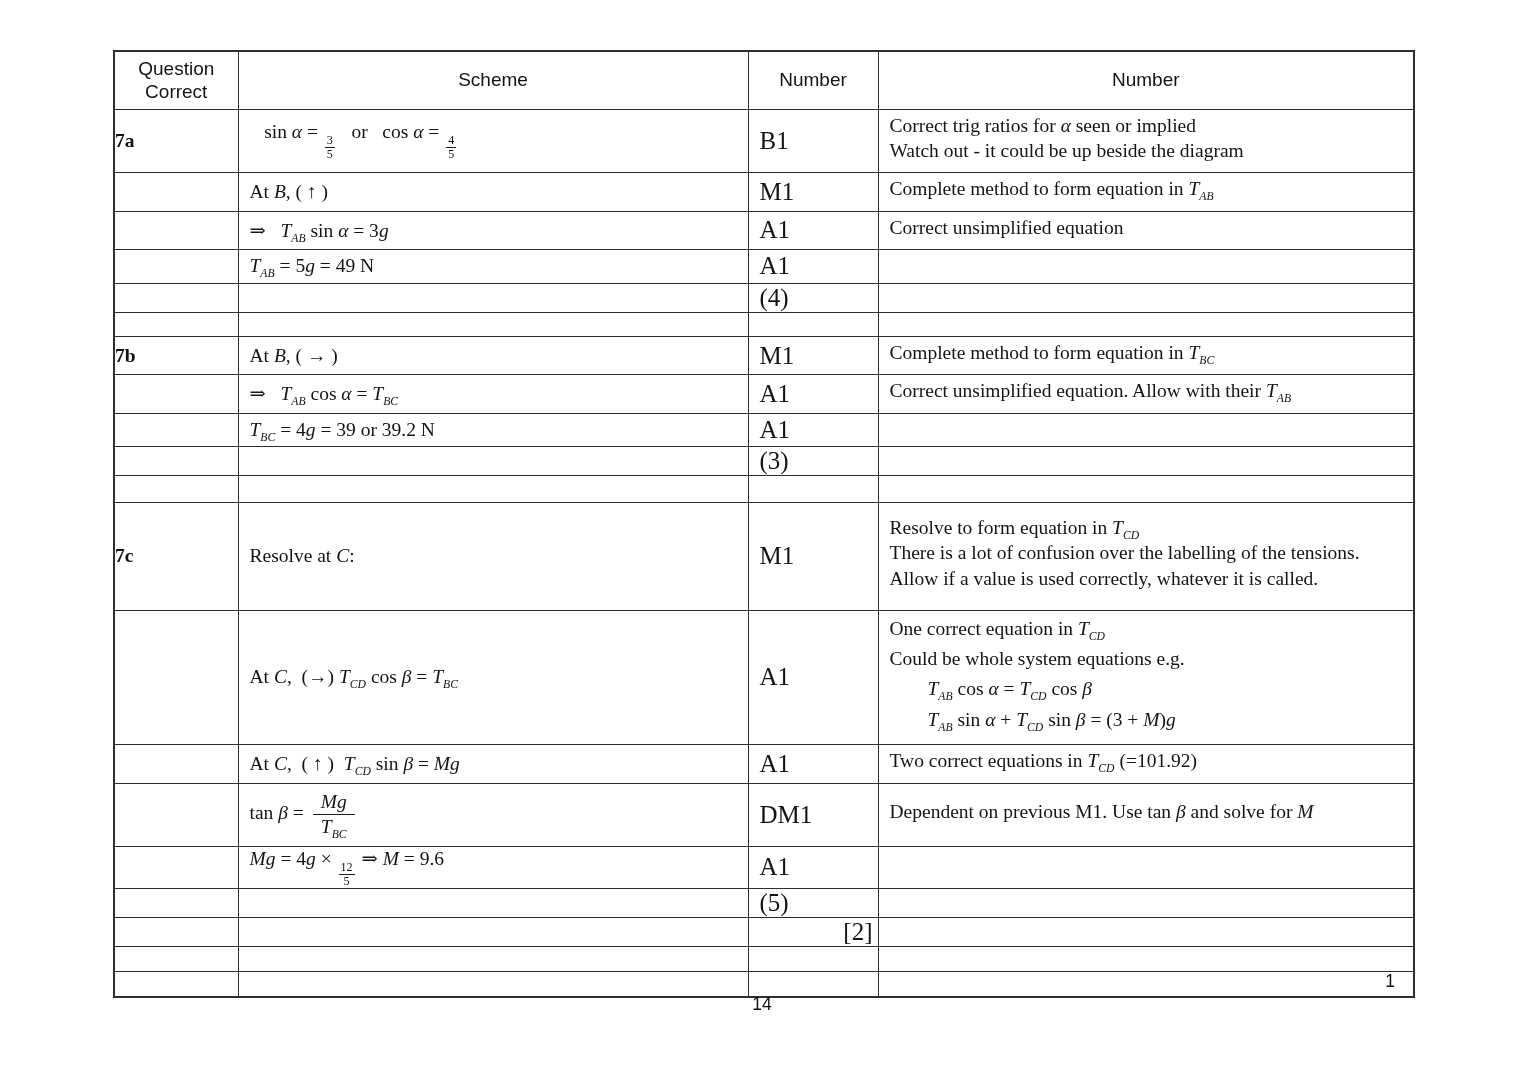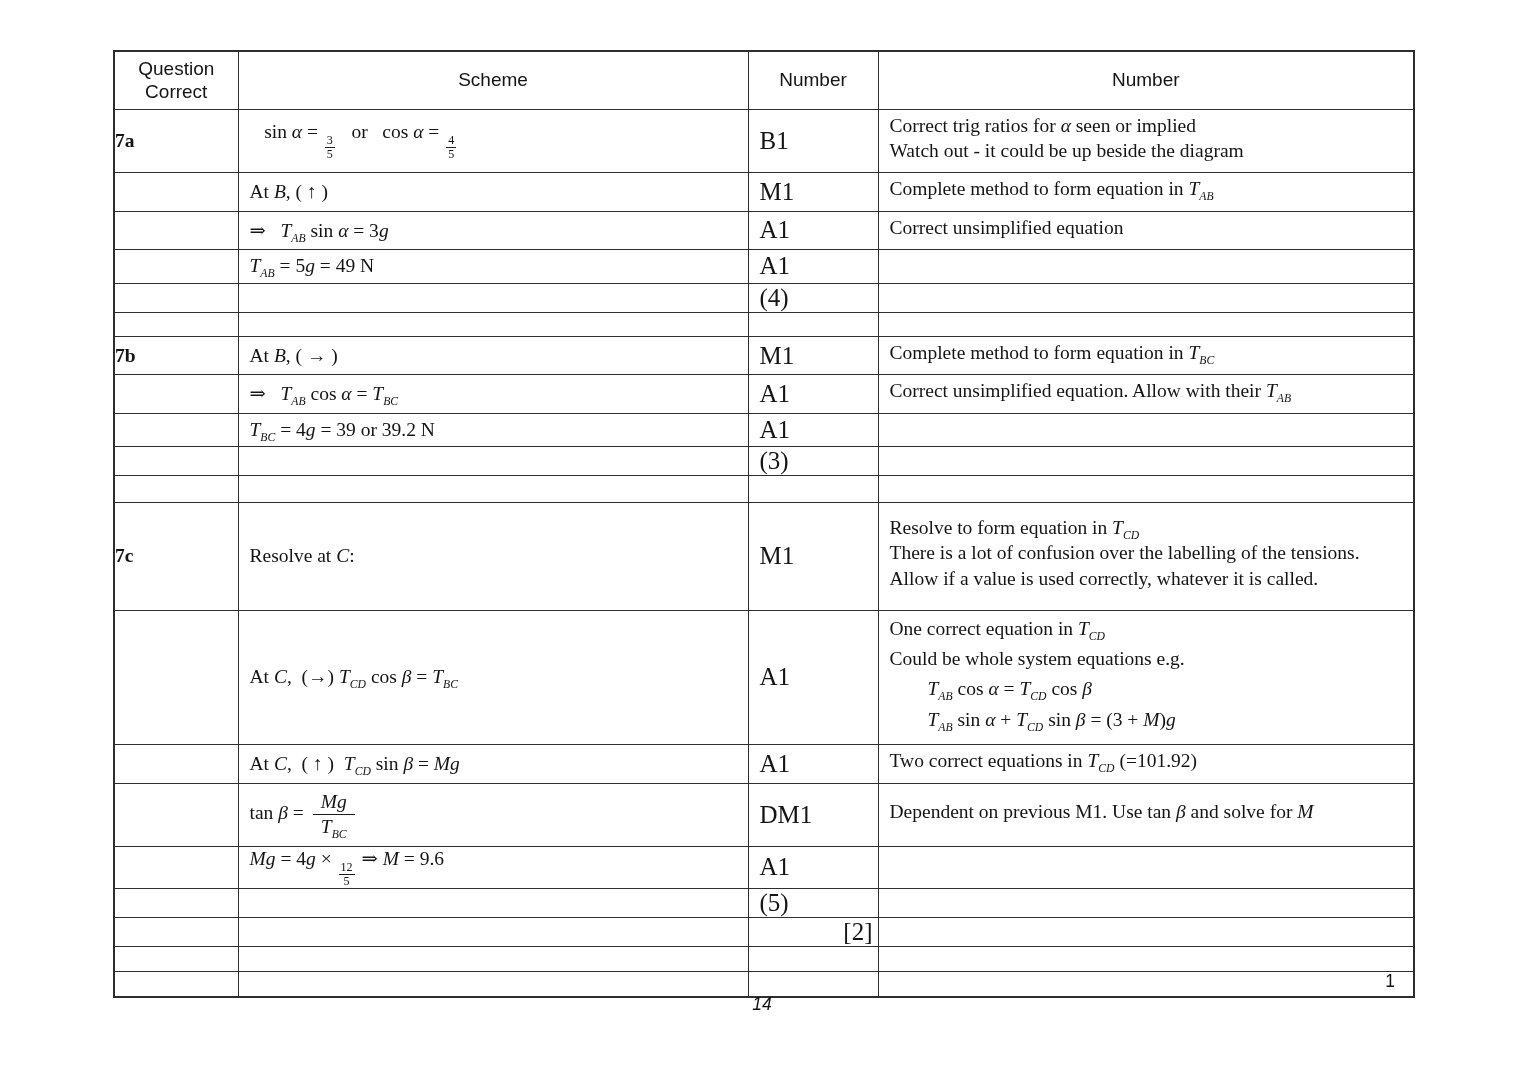--- a/index.html
+++ b/index.html
@@ -46,21 +46,21 @@
   }
   .bigfrac .num { border-bottom:1.3px solid #1a1a1a; padding:0 8px 1px; }
   .bigfrac .den { padding-top:1px;font-family:Liberation Serif, serif; }
   .ind { display:inline-block; width:38px; }
   
   .pageno {
     position:absolute; font-family:"Liberation Sans","DejaVu Sans",sans-serif;
     font-size:17.5px; color:#141414;
   }
   .pageno.corner { left:1365px; top:971px; width:30px; text-align:right; }
-  .pageno.footer { left:742px;  top:994px; width:40px; text-align:center;font-style:italic; }
+  .pageno.footer { left:742px;  top:994px; width:40px; text-align:center; }
 </style>
 </head>
 <body>
 
 <div>
 
   <table class="ms">
     <colgroup>
       <col style="width:124px">
         <col style="width:510px">

